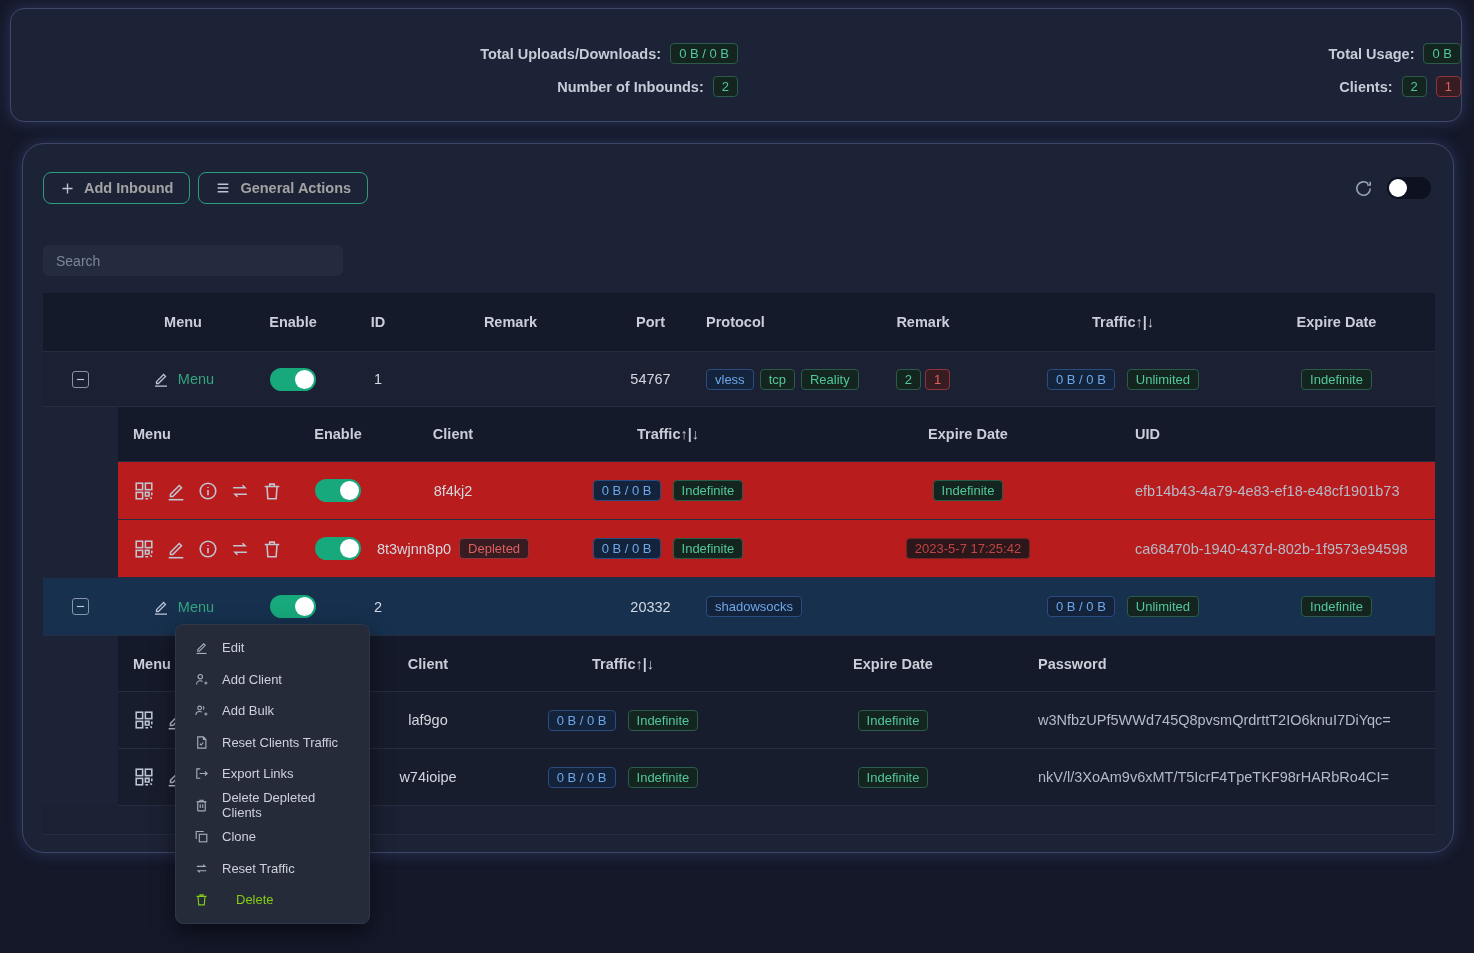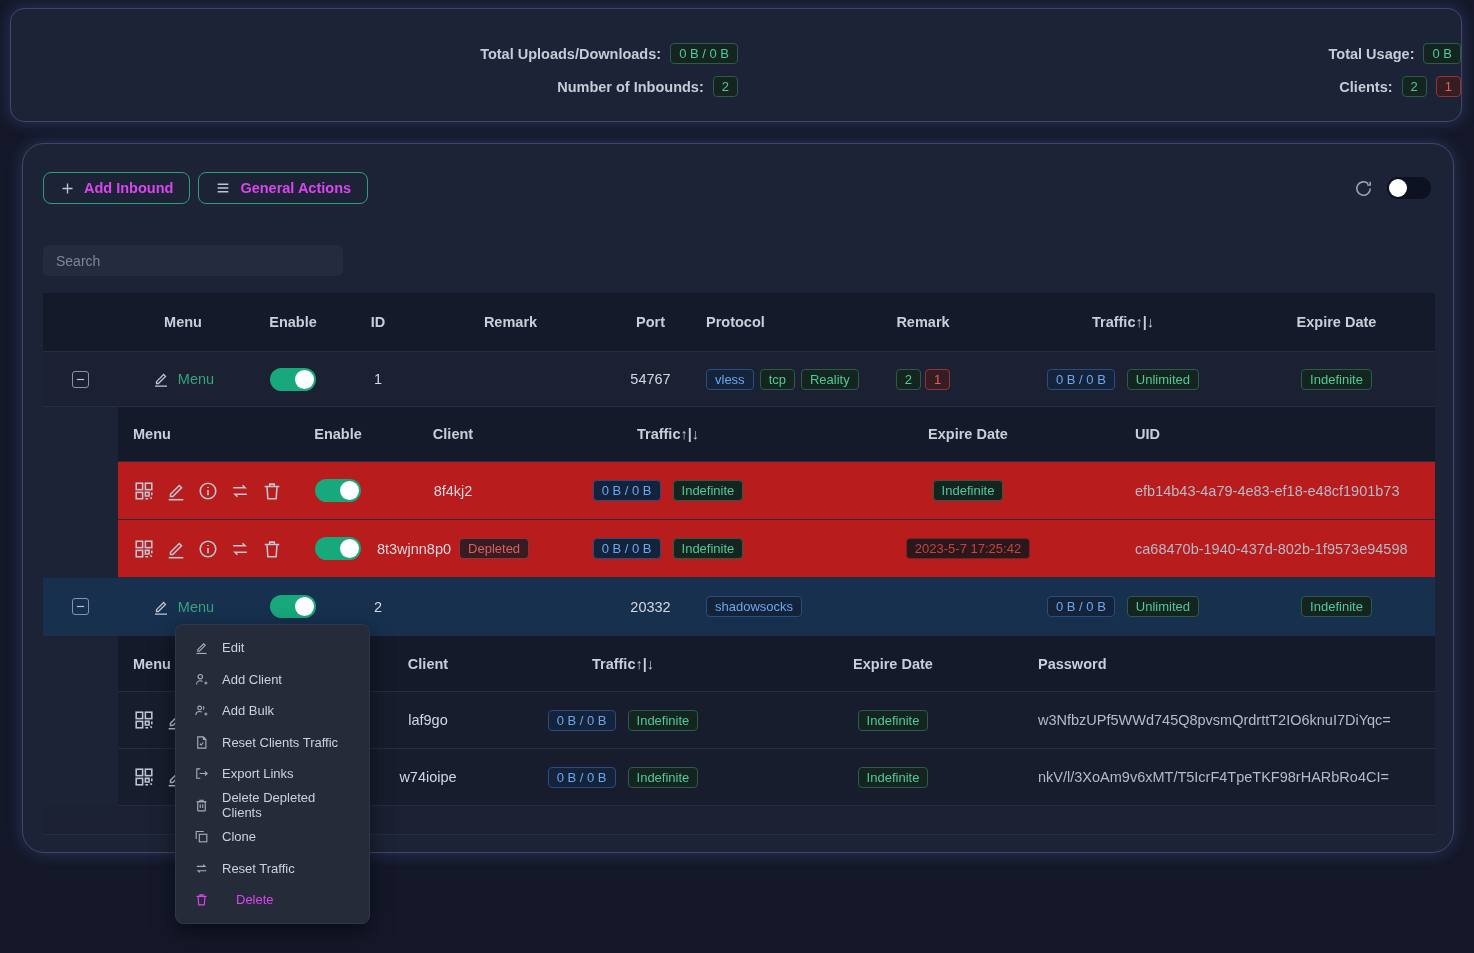--- a/index.html
+++ b/index.html
@@ -34,21 +34,21 @@
   .tag.green { color:#52c79b; border-color:#2b5b4a; background:#14251f; }
   .tag.blue  { color:#6ea7e8; border-color:#2a4c7e; background:#13233c; }
   .tag.red   { color:#de5f5f; border-color:#8f343c; background:#371d22; }
   .tag.red-date { color:#c24444; border-color:#6e262b; background:#2c171b; }
 
   
   .toolbar { position:absolute; left:20px; right:22px; top:28px; height:32px; display:flex; align-items:center; gap:8px; }
   .btn {
     display:inline-flex; align-items:center; gap:9px; height:32px; padding:0 16px;
     background:transparent; border:1px solid #2c9d79; border-radius:8px;
-    color:#d946ef; font-size:14.5px; font-weight:600; font-family:inherit; cursor:pointer;
+    color:#a3a3a3; font-size:14.5px; font-weight:600; font-family:inherit; cursor:pointer;
   }
   .toolbar-right { margin-left:auto; display:flex; align-items:center; gap:14px; }
   .switch { position:relative; border-radius:12px; cursor:pointer; }
   .switch.on  { width:46px; height:23px; background:#17a87b; }
   .switch.on::after  { content:""; position:absolute; top:2px; right:2px; width:19px; height:19px; border-radius:50%; background:#fff; }
   .switch.off { width:44px; height:22px; background:#0d1120; }
   .switch.off::after { content:""; position:absolute; top:2px; left:2px; width:18px; height:18px; border-radius:50%; background:#fff; }
 
   
   .search-row { position:absolute; left:20px; top:101px; }
@@ -97,21 +97,21 @@
   .context-menu {
     position:absolute; left:175px; top:624px; width:195px; z-index:10;
     background:#262b39; border:1px solid #30364a; border-radius:8px;
     box-shadow:0 8px 22px rgba(0,0,0,.5); padding:7px 0;
   }
   .cm-item {
     display:flex; align-items:center; gap:13px; height:31.5px; padding:0 18px;
     font-size:13px; color:#ccd1dc; cursor:pointer;
   }
   .cm-item .svg-i { color:#a7aeba; }
-  .cm-item.danger, .cm-item.danger .svg-i { color:#d946ef;gap:27px; }
+  .cm-item.danger, .cm-item.danger .svg-i { color:#84cc16;gap:27px; }
 </style>
 </head>
 <body>
 
 <div class="page">
 
   <section class="panel stats-panel">
     <div class="stats-grid">
       <div class="stat-item">
         <span>Total Uploads/Downloads:</span>

